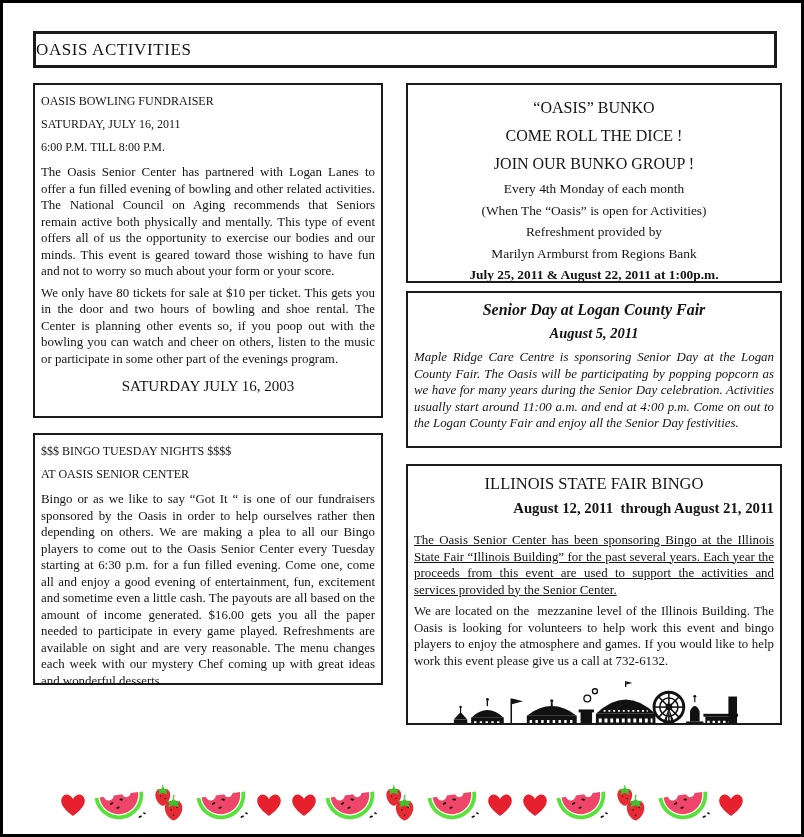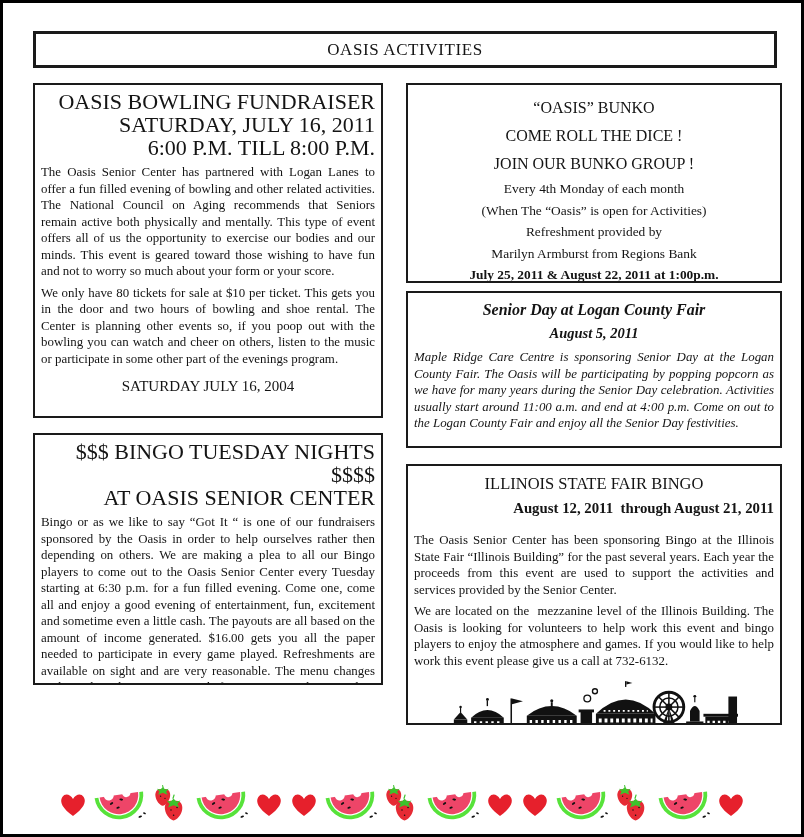--- a/index.html
+++ b/index.html
@@ -4,50 +4,50 @@
 <style>
   html,body{margin:0;padding:0;background:#fff;}
   .page{
     width:804px;height:837px;box-sizing:border-box;position:relative;
     border:3px solid #000;background:#fff;color:#141414;
     font-family:"Liberation Serif", serif;overflow:hidden;
   }
   .title-box{
     position:absolute;left:30px;top:28px;width:744px;height:37px;
     border:3px solid #1a1a1a;box-sizing:border-box;
-    display:flex;align-items:center;justify-content:center;
+    display:flex;align-items:center;
   }
   .page-title{font-size:17px;letter-spacing:.6px;}
   .columns{position:absolute;left:30px;top:80px;width:749px;display:flex;gap:23px;}
   .col-left{width:350px;}
   .col-right{width:376px;}
   .card{
     border:2px solid #1a1a1a;box-sizing:border-box;background:#fff;
     padding:5px 6px;overflow:hidden;
   }
   .card-bowling{height:335px;}
   .card-bingo{height:252px;margin-top:15px;}
   .card-bunko{height:200px;padding-top:9px;}
   .card-senior{height:157px;margin-top:8px;font-style:italic;}
   .card-illinois{height:261px;margin-top:16px;}
-  .h-line{text-align:right;font-size:22px;line-height:23px;}
+  .h-line{text-align:left;font-size:12px;line-height:23px;}
   .h-line-lg{text-align:center;font-size:16.5px;line-height:25px;}
   .bold{font-weight:bold;}
   .body-text{
     font-size:12.9px;line-height:16.5px;text-align:justify;
     margin:5px 0 5px 0;
   }
   .center-line{text-align:center;font-size:15px;line-height:22px;}
   .bowling-footer{margin-top:8px;}
   .bunko-big{text-align:center;font-size:16px;line-height:28px;}
   .bunko-small{text-align:center;font-size:13.4px;line-height:21.5px;}
   .senior-title{text-align:center;font-weight:bold;font-size:16px;line-height:24px;}
   .senior-date{text-align:center;font-weight:bold;font-size:14.5px;line-height:22px;}
   .illinois-dates{text-align:right;font-weight:bold;font-size:14.8px;line-height:24px;}
-  .illinois-p1{margin-top:12px;}
+  .illinois-p1{margin-top:12px;text-decoration:underline;}
   .fairground-wrap{display:flex;justify-content:center;margin-top:10px;}
   .footer-strip{
     position:absolute;left:0;top:772px;width:100%;height:58px;
     display:flex;align-items:center;justify-content:center;gap:5px;
   }
   .deco{display:inline-block;}
   .deco svg{display:block;}
   .deco-heart svg{width:30px;height:26px;}
   .deco-watermelon svg{width:54px;height:40px;}
   .deco-strawberries svg{width:38px;height:38px;}
@@ -64,21 +64,21 @@
   <div class="columns">
 
     <div class="col-left">
 
       <div class="card card-bowling">
         <div class="h-line">OASIS BOWLING FUNDRAISER</div>
         <div class="h-line">SATURDAY, JULY 16, 2011</div>
         <div class="h-line">6:00 P.M. TILL 8:00 P.M.</div>
         <div class="body-text">The Oasis Senior Center has partnered with Logan Lanes to offer a fun filled evening of bowling and other related activities. The National Council on Aging recommends that Seniors remain active both physically and mentally. This type of event offers all of us the opportunity to exercise our bodies and our minds. This event is geared toward those wishing to have fun and not to worry so much about your form or your score.</div>
         <div class="body-text">We only have 80 tickets for sale at $10 per ticket. This gets you in the door and two hours of bowling and shoe rental. The Center is planning other events so, if you poop out with the bowling you can watch and cheer on others, listen to the music or participate in some other part of the evenings program.</div>
-        <div class="center-line bowling-footer">SATURDAY JULY 16, 2004</div>
+        <div class="center-line bowling-footer">SATURDAY JULY 16, 2003</div>
       </div>
 
       <div class="card card-bingo">
         <div class="h-line">$$$ BINGO TUESDAY NIGHTS $$$$</div>
         <div class="h-line">AT OASIS SENIOR CENTER</div>
         <div class="body-text">Bingo or as we like to say “Got It “ is one of our fundraisers sponsored by the Oasis in order to help ourselves rather then depending on others. We are making a plea to all our Bingo players to come out to the Oasis Senior Center every Tuesday starting at 6:30 p.m. for a fun filled evening. Come one, come all and enjoy a good evening of entertainment, fun, excitement and sometime even a little cash. The payouts are all based on the amount of income generated. $16.00 gets you all the paper needed to participate in every game played. Refreshments are available on sight and are very reasonable. The menu changes each week with our mystery Chef coming up with great ideas and wonderful desserts.</div>
         <div class="center-line">TRY US YOU WILL LIKE US!</div>
         <div class="center-line">GREAT FOOD AVAILABLE</div>
         <div class="center-line">EVERY TUESDAY EVENING at 6:30 P.M.</div>
       </div>

